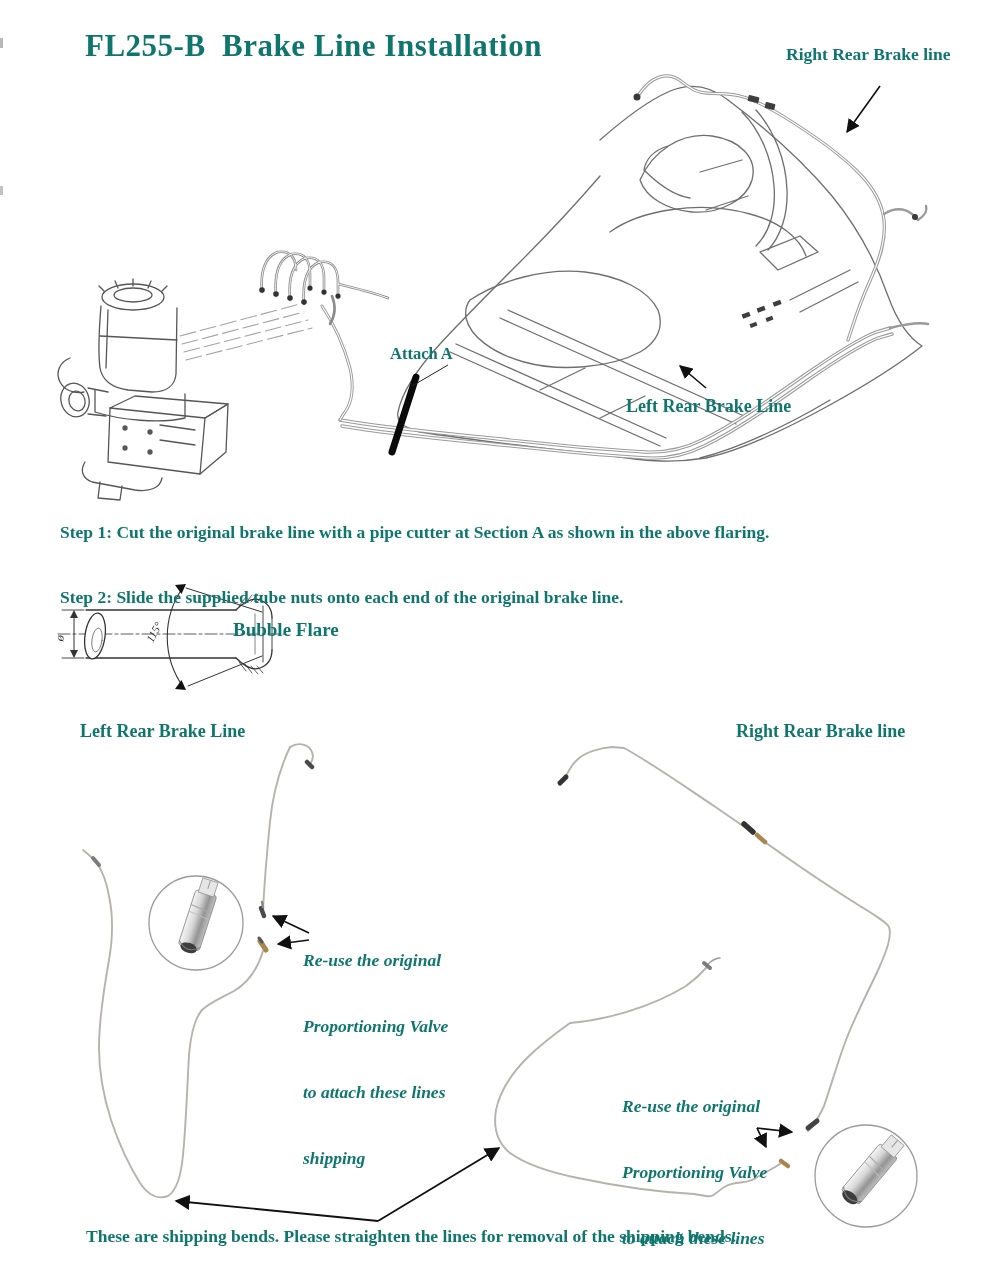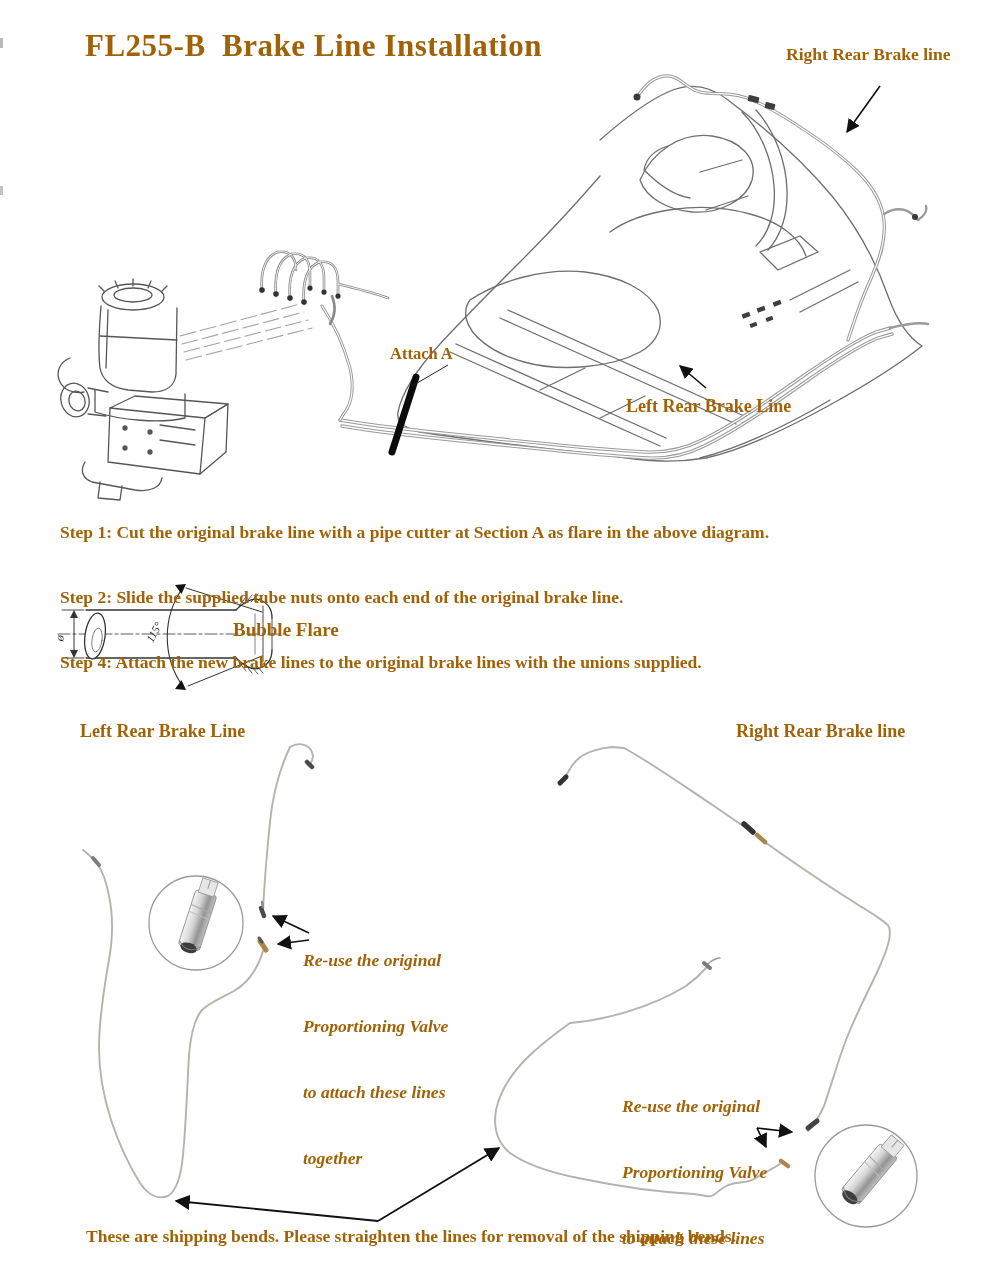--- a/index.html
+++ b/index.html
@@ -1,21 +1,21 @@
 <!DOCTYPE html>
 <html><head>
 <meta charset="utf-8">
 <style>
   html,body{margin:0;padding:0;background:#ffffff;}
   .page{
     position:relative;width:989px;height:1280px;background:#ffffff;
     font-family:"Liberation Serif", serif;color:#111;overflow:hidden;
   }
   .art{position:absolute;left:0;top:0;width:989px;height:1280px;}
-  .txt{position:absolute;font-weight:bold;color:#a16207;white-space:pre;}
+  .txt{position:absolute;font-weight:bold;color:#0f766e;white-space:pre;}
   .title{left:85px;top:28px;font-size:31px;letter-spacing:.5px;}
   .lbl-rr-top{left:786px;top:44px;font-size:17.5px;}
   .lbl-sec-a{left:390px;top:344px;font-size:16.5px;}
   .lbl-lr-top{left:626px;top:396px;font-size:18px;}
   .steps{left:60px;top:479px;font-size:17.5px;line-height:21.6px;}
   .lbl-bubble{left:233px;top:619px;font-size:19px;}
   .lbl-left-head{left:80px;top:721px;font-size:18px;}
   .lbl-right-head{left:736px;top:721px;font-size:18px;}
   .reuse{font-size:17.5px;line-height:22px;font-style:italic;}
   .reuse-left{left:303px;top:905px;}
@@ -240,35 +240,34 @@
     </g>
   </svg>
 
   <div class="txt title">FL255-B  Brake Line Installation</div>
 
   <div class="txt lbl-rr-top">Right Rear Brake line</div>
   <div class="txt lbl-sec-a">Attach A</div>
   <div class="txt lbl-lr-top">Left Rear Brake Line</div>
 
   <div class="txt steps">
-    <div>Step 1: Cut the original brake line with a pipe cutter at Section A as flare in the above diagram.</div>
+    <div>Step 1: Cut the original brake line with a pipe cutter at Section A as shown in the above flaring.</div>
     <div>Step 2: Slide the supplied tube nuts onto each end of the original brake line.</div>
-    <div>Step 4: Attach the new brake lines to the original brake lines with the unions supplied.</div>
   </div>
 
   <div class="txt lbl-bubble">Bubble Flare</div>
 
   <div class="txt lbl-left-head">Left Rear Brake Line</div>
   <div class="txt lbl-right-head">Right Rear Brake line</div>
 
   <div class="txt reuse reuse-left">
     <div>Re-use the original</div>
     <div>Proportioning Valve</div>
     <div>to attach these lines</div>
-    <div>together</div>
+    <div>shipping</div>
   </div>
 
   <div class="txt reuse reuse-right">
     <div>Re-use the original</div>
     <div>Proportioning Valve</div>
     <div>to attach these lines</div>
     
   </div>
 
   <div class="txt footer">These are shipping bends. Please straighten the lines for removal of the shipping bends.</div>

